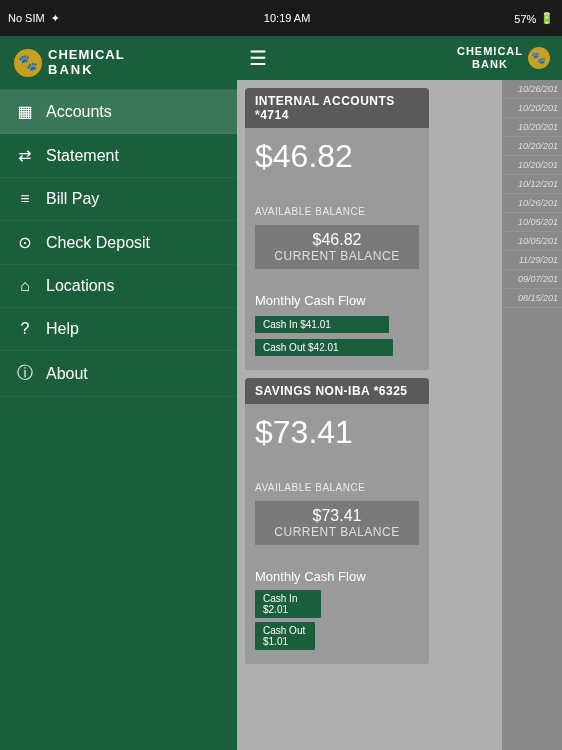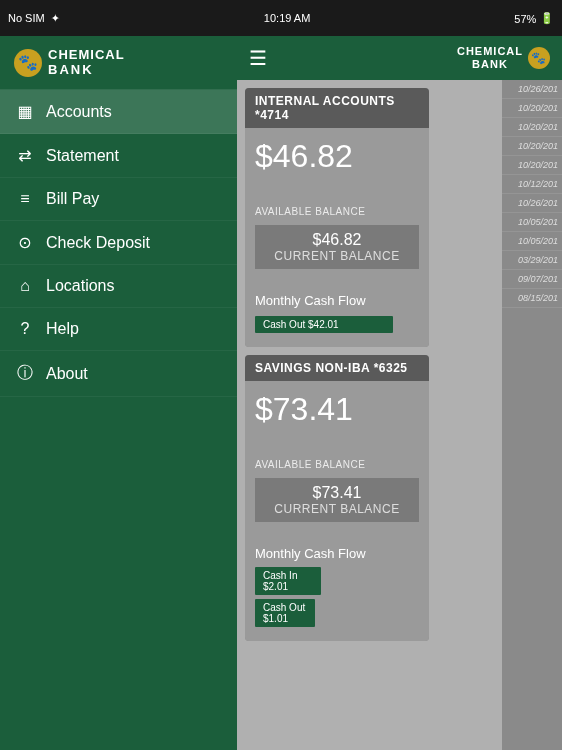--- a/index.html
+++ b/index.html
@@ -318,20 +318,23 @@
           <div class="account-header">INTERNAL ACCOUNTS *4714</div>
           <div class="account-card">
             <div class="account-balance-large">$46.82</div>
             <div class="account-balance-label">AVAILABLE BALANCE</div>
             <div class="current-balance-box">
               <div class="current-balance-amount">$46.82</div>
               <div class="current-balance-label">CURRENT BALANCE</div>
             </div>
             <div class="monthly-cash-flow-title">Monthly Cash Flow</div>
             <div class="cash-flow-bar-container">
+              <div class="cash-flow-bar" style="width: 82%;">Cash In $41.01</div>
+            </div>
+            <div class="cash-flow-bar-container">
               <div class="cash-flow-bar" style="width: 84%;">Cash Out $42.01</div>
             </div>
           </div>
         </div>
 
         <div class="account-section">
           <div class="account-header">SAVINGS NON-IBA *6325</div>
           <div class="account-card">
             <div class="account-balance-large">$73.41</div>
             <div class="account-balance-label">AVAILABLE BALANCE</div>
@@ -354,19 +357,19 @@
       <div style="width:60px; background:#8a8a8a; flex-shrink:0; padding-top:0;">
         <div class="transaction-date">10/26/201</div>
         <div class="transaction-date">10/20/201</div>
         <div class="transaction-date">10/20/201</div>
         <div class="transaction-date">10/20/201</div>
         <div class="transaction-date">10/20/201</div>
         <div class="transaction-date">10/12/201</div>
         <div class="transaction-date">10/26/201</div>
         <div class="transaction-date">10/05/201</div>
         <div class="transaction-date">10/05/201</div>
-        <div class="transaction-date">03/29/201</div>
+        <div class="transaction-date">11/29/201</div>
         <div class="transaction-date">09/07/201</div>
         <div class="transaction-date">08/15/201</div>
       </div>
     </div>
   </div>
 </div>
 
 </body></html>

